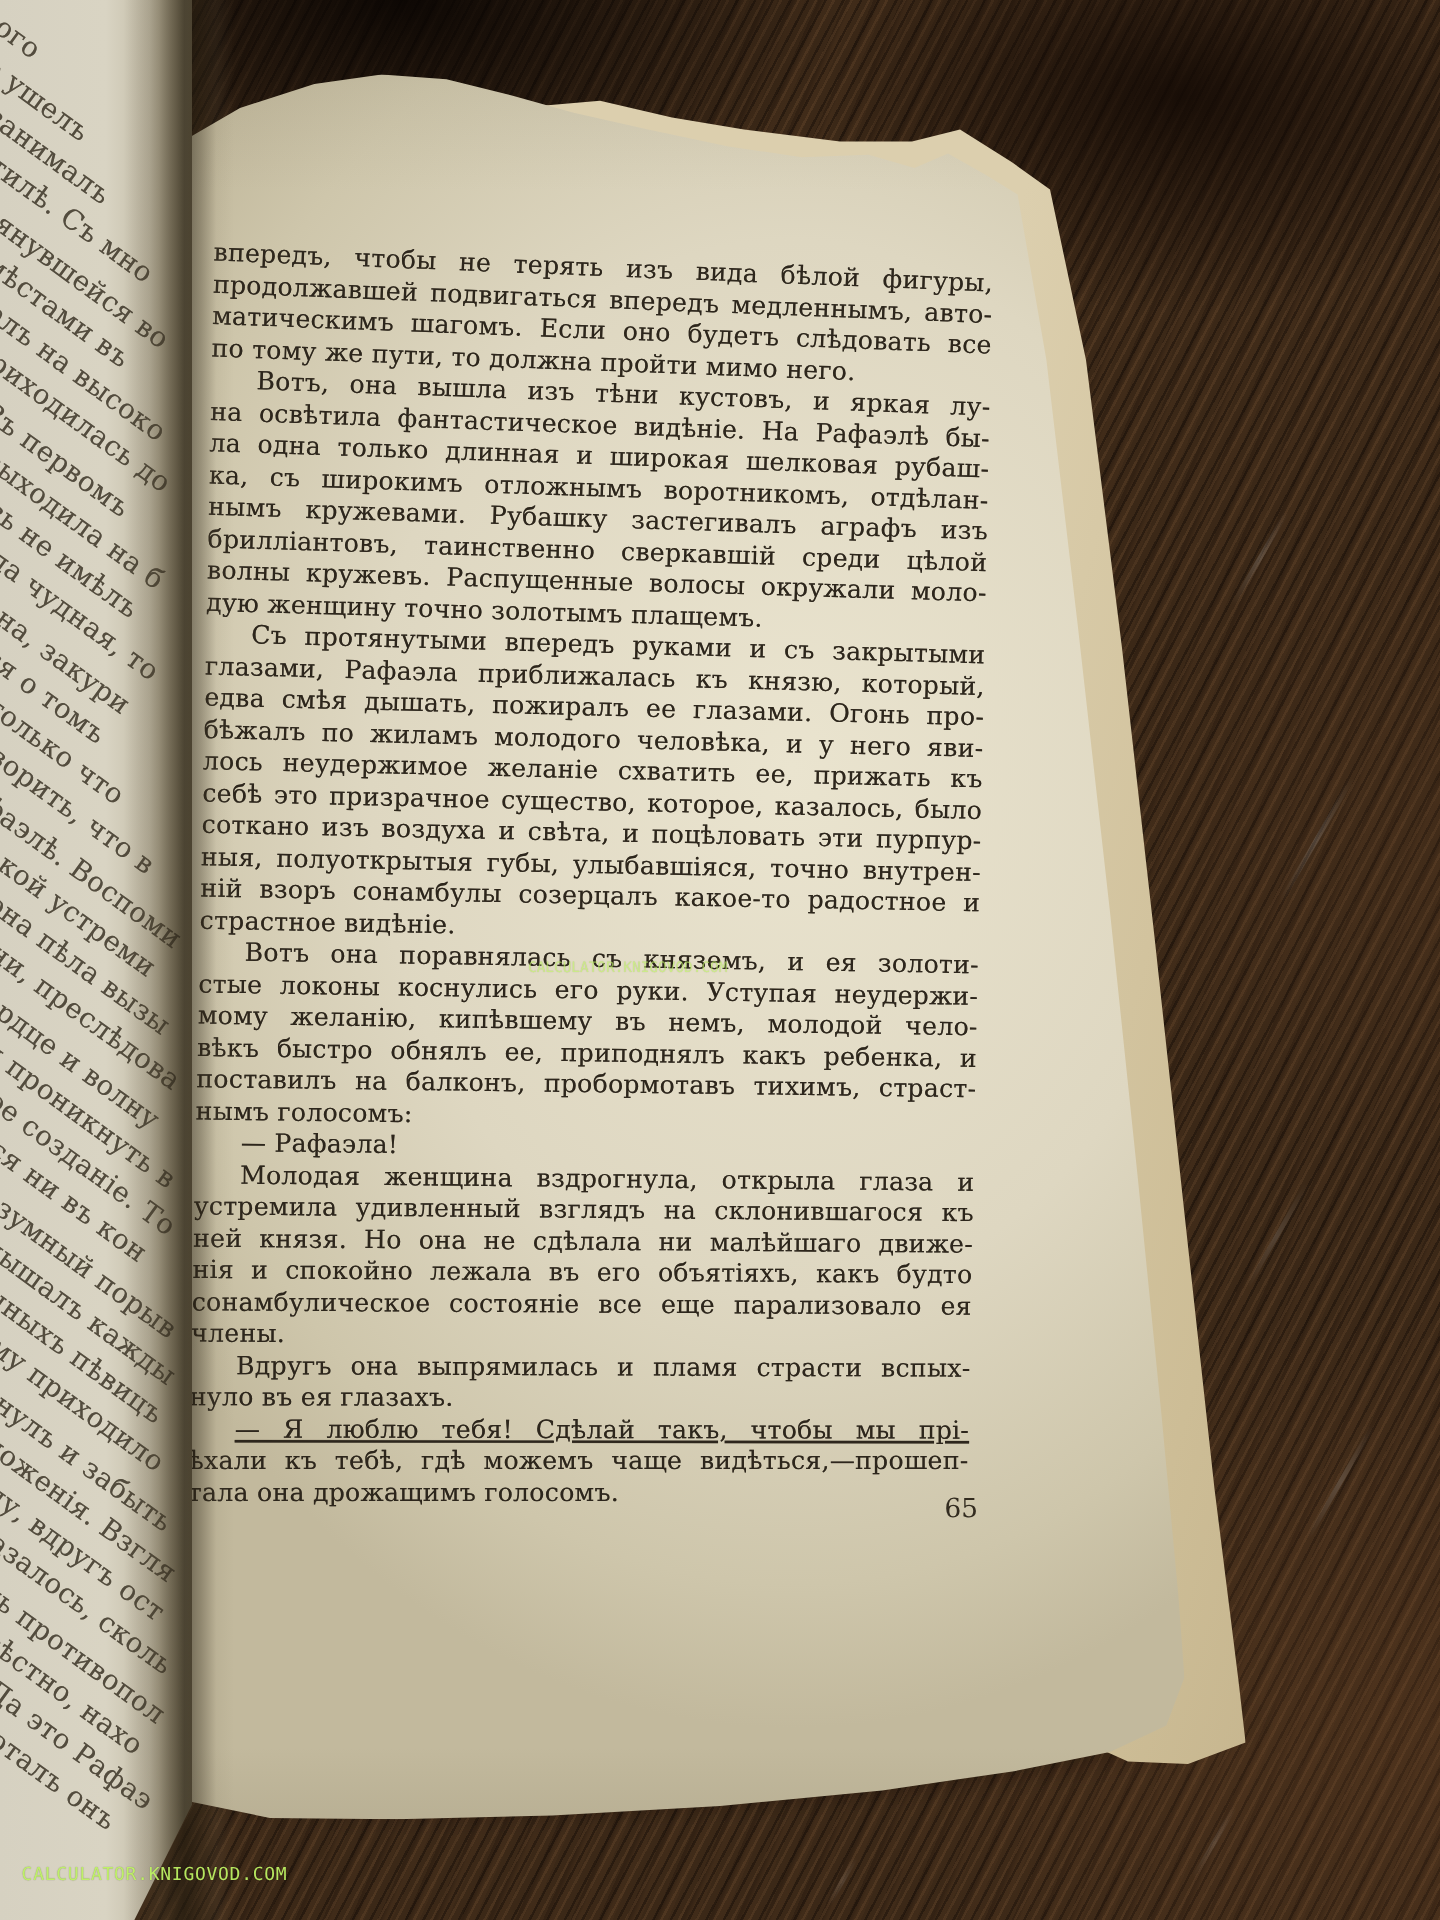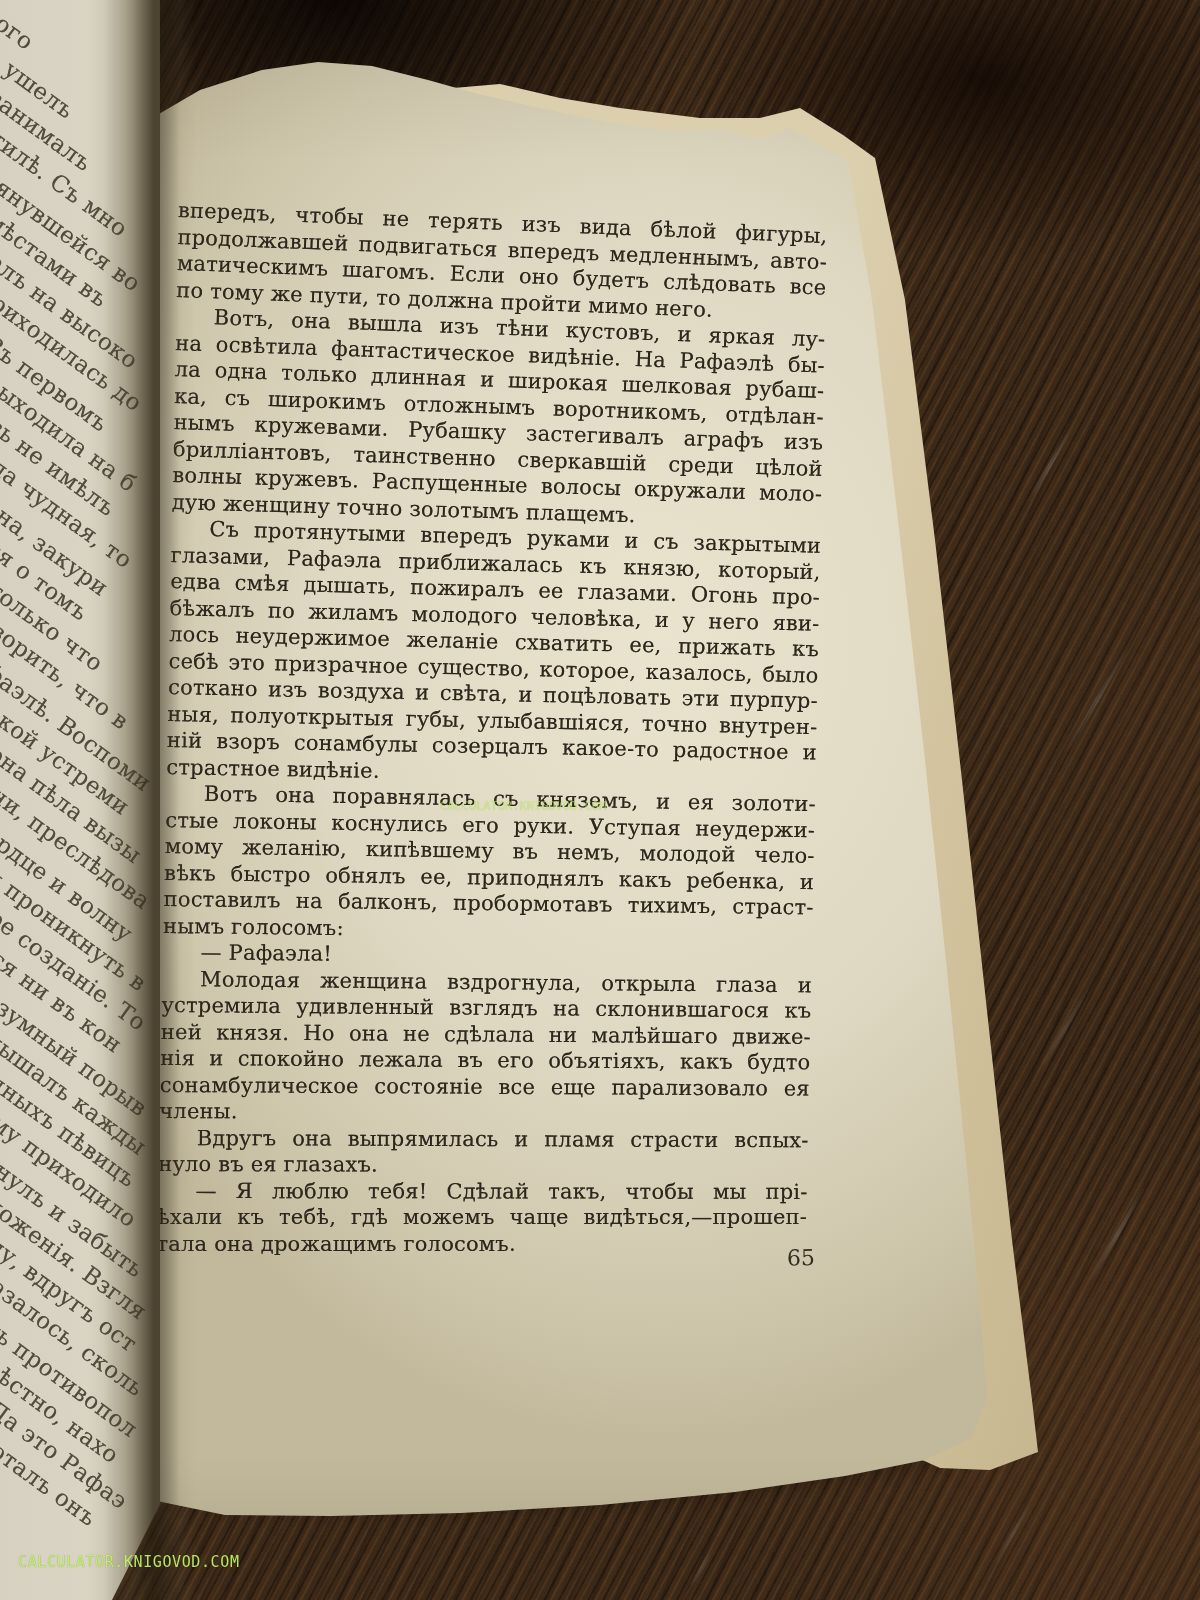--- a/index.html
+++ b/index.html
@@ -131,21 +131,21 @@
       <div class="line end" style="transform: translateX(-6.9px) rotate(0.68deg);">нымъ голосомъ:</div>
       <div class="line indent end" style="transform: translateX(-7.4px) rotate(0.62deg);">— Рафаэла!</div>
       <div class="line indent" style="transform: translateX(-8px) rotate(0.56deg);">Молодая женщина вздрогнула, открыла глаза и</div>
       <div class="line" style="transform: translateX(-8.5px) rotate(0.5deg);">устремила удивленный взглядъ на склонившагося къ</div>
       <div class="line" style="transform: translateX(-9.1px) rotate(0.44deg);">ней князя. Но она не сдѣлала ни малѣйшаго движе-</div>
       <div class="line" style="transform: translateX(-9.6px) rotate(0.38deg);">нія и спокойно лежала въ его объятіяхъ, какъ будто</div>
       <div class="line" style="transform: translateX(-10.2px) rotate(0.32deg);">сонамбулическое состояніе все еще парализовало ея</div>
       <div class="line end" style="transform: translateX(-10.7px) rotate(0.26deg);">члены.</div>
       <div class="line indent" style="transform: translateX(-11.3px) rotate(0.2deg);">Вдругъ она выпрямилась и пламя страсти вспых-</div>
       <div class="line end" style="transform: translateX(-11.8px) rotate(0.14deg);">нуло въ ея глазахъ.</div>
-      <div class="line indent" style="transform: translateX(-12.4px) rotate(0.08deg);">— Я люблю тебя! Сдѣлай такъ, чтобы мы прі-</div>
+      <div class="line indent" style="transform: translateX(-12.4px) rotate(0.08deg); text-decoration: underline;">— Я люблю тебя! Сдѣлай такъ, чтобы мы прі-</div>
       <div class="line" style="transform: translateX(-12.9px) rotate(0.02deg);">ѣхали къ тебѣ, гдѣ можемъ чаще видѣться,—прошеп-</div>
       <div class="line end" style="transform: translateX(-13.5px) rotate(0deg);">тала она дрожащимъ голосомъ.</div>
     </div>
 
   <div class="page-number">65</div>
 
   <div class="signature">5</div>
 
   <div class="left-page">
 

